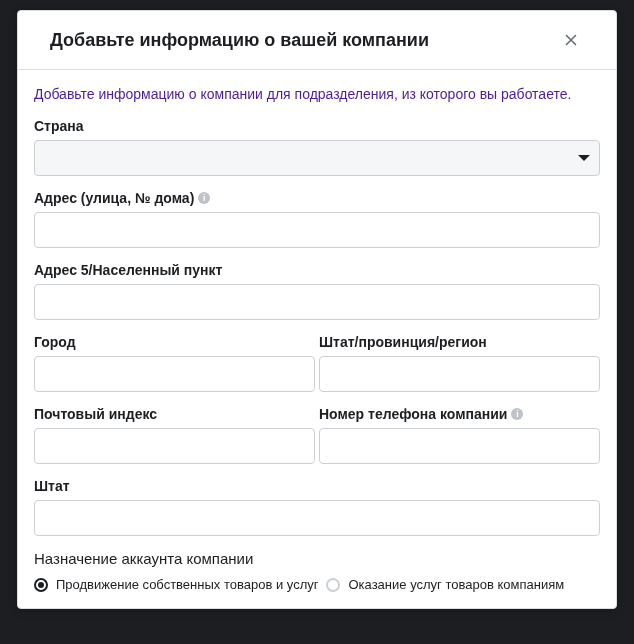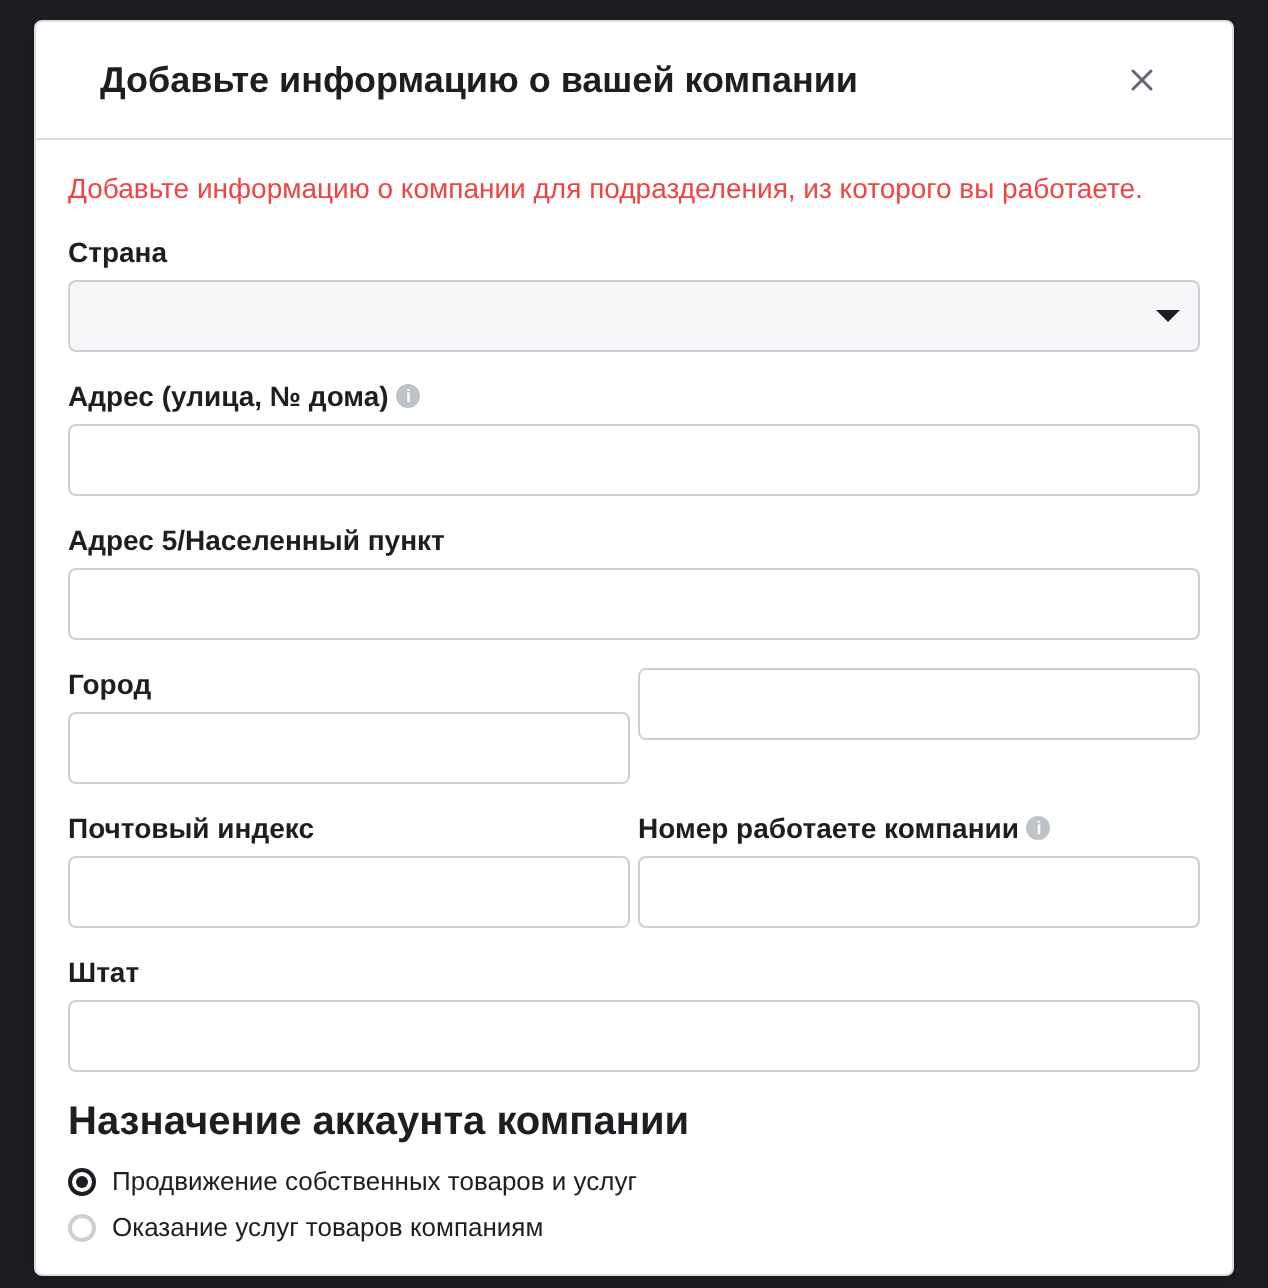--- a/index.html
+++ b/index.html
@@ -49,21 +49,21 @@
     }
     .close-btn svg {
       width: 18px;
       height: 18px;
     }
     .modal-body {
       padding: 16px;
     }
     .description {
       font-size: 14px;
-      color: #ef4444;
+      color: #4c1d95;
       margin-bottom: 16px;
     }
     .form-group {
       margin-bottom: 14px;
     }
     .form-label {
       display: flex;
       align-items: center;
       font-size: 14px;
       font-weight: 600;
@@ -121,34 +121,34 @@
       border-top: 6px solid #1c1e21;
     }
     .form-row {
       display: flex;
       gap: 4px;
     }
     .form-row .form-group {
       flex: 1;
     }
     .section-label {
-      font-size: 20px;
-      font-weight: 700;
+      font-size: 15px;
+      font-weight: 400;
       color: #1c1e21;
       margin-bottom: 10px;
       margin-top: 4px;
     }
     .section-desc {
       font-size: 13px;
       color: #1c1e21;
       margin-bottom: 10px;
     }
     .radio-group {
       display: flex;
-      flex-direction: column;
+      flex-direction: row;
       gap: 8px;
     }
     .radio-item {
       display: flex;
       align-items: center;
       gap: 8px;
       cursor: pointer;
     }
     .radio-circle {
       width: 14px;
@@ -214,32 +214,33 @@
       <div class="form-label">Адрес 5/Населенный пункт</div>
       <input type="text" class="form-control" value="" style="">
     </div>
 
     <div class="form-row">
       <div class="form-group">
         <div class="form-label">Город</div>
         <input type="text" class="form-control" value="" style="">
       </div>
       <div class="form-group">
+        <div class="form-label">Штат/провинция/регион</div>
         <input type="text" class="form-control" value="" style="">
       </div>
     </div>
 
     <div class="form-row">
       <div class="form-group">
         <div class="form-label">Почтовый индекс</div>
         <input type="text" class="form-control" value="" style="">
       </div>
       <div class="form-group">
         <div class="form-label">
-          <span>Номер работаете компании</span>
+          <span>Номер телефона компании</span>
           <span class="info-icon">i</span>
         </div>
         <input type="text" class="form-control" value="" style="">
       </div>
     </div>
 
     <div class="form-group">
       <div class="form-label">Штат</div>
       <input type="text" class="form-control" value="" style="">
     </div>

